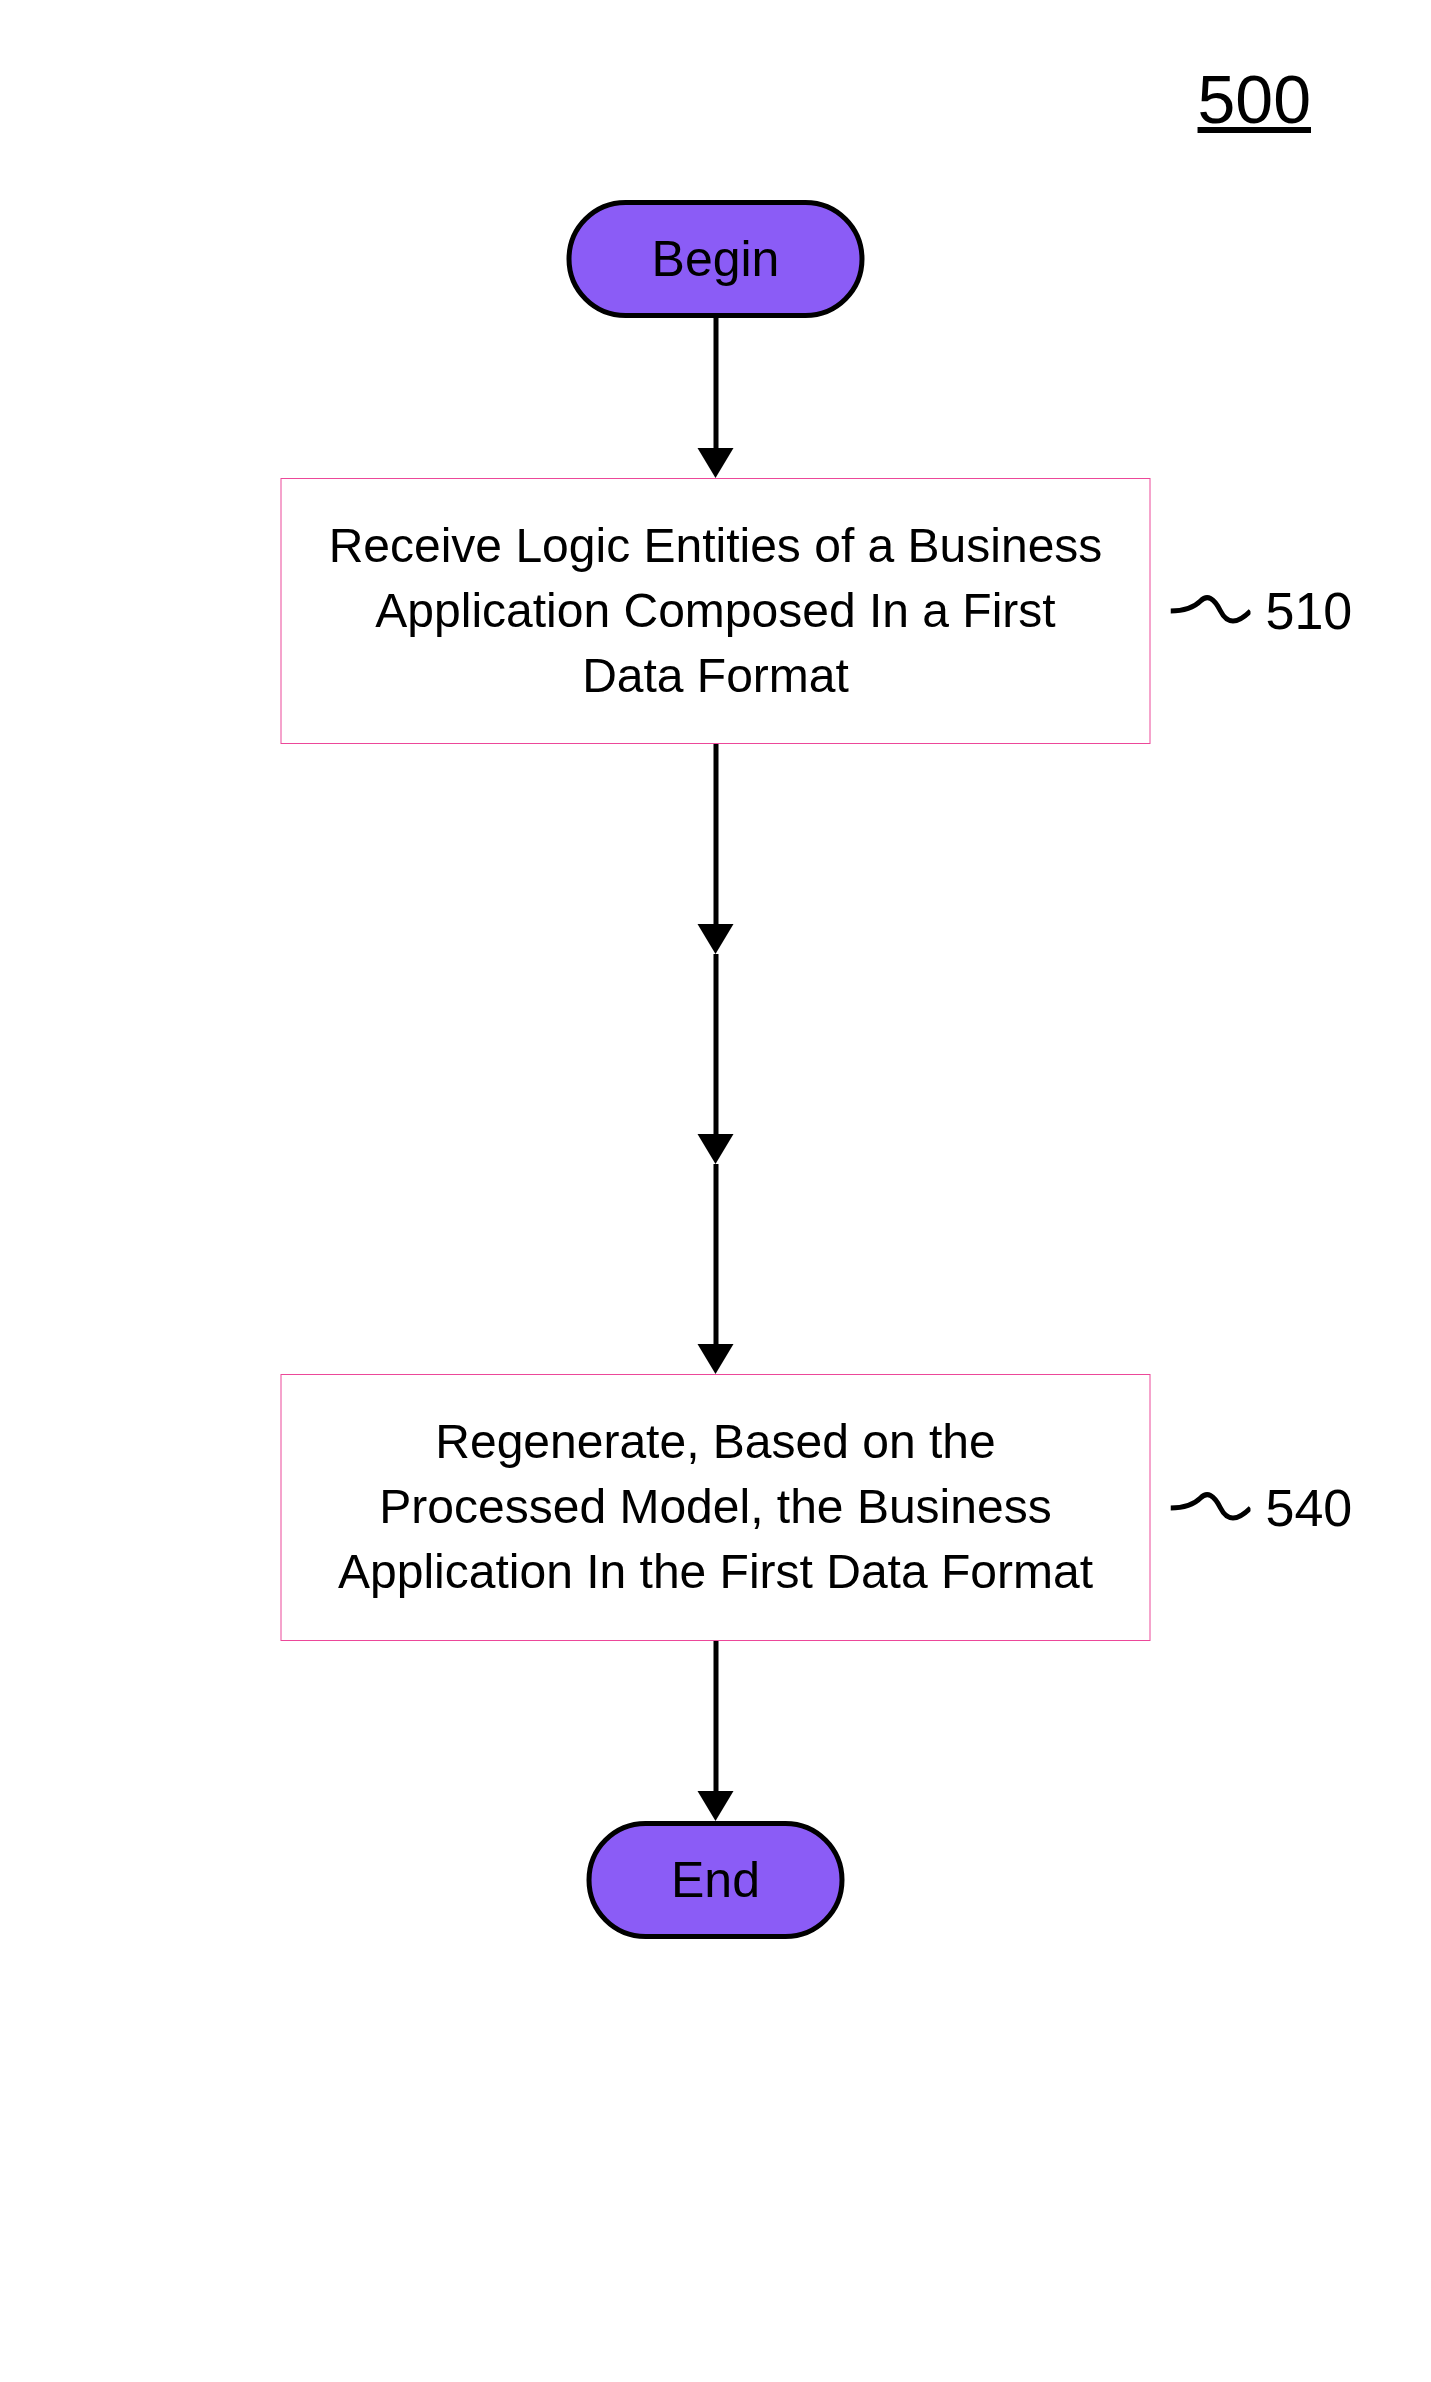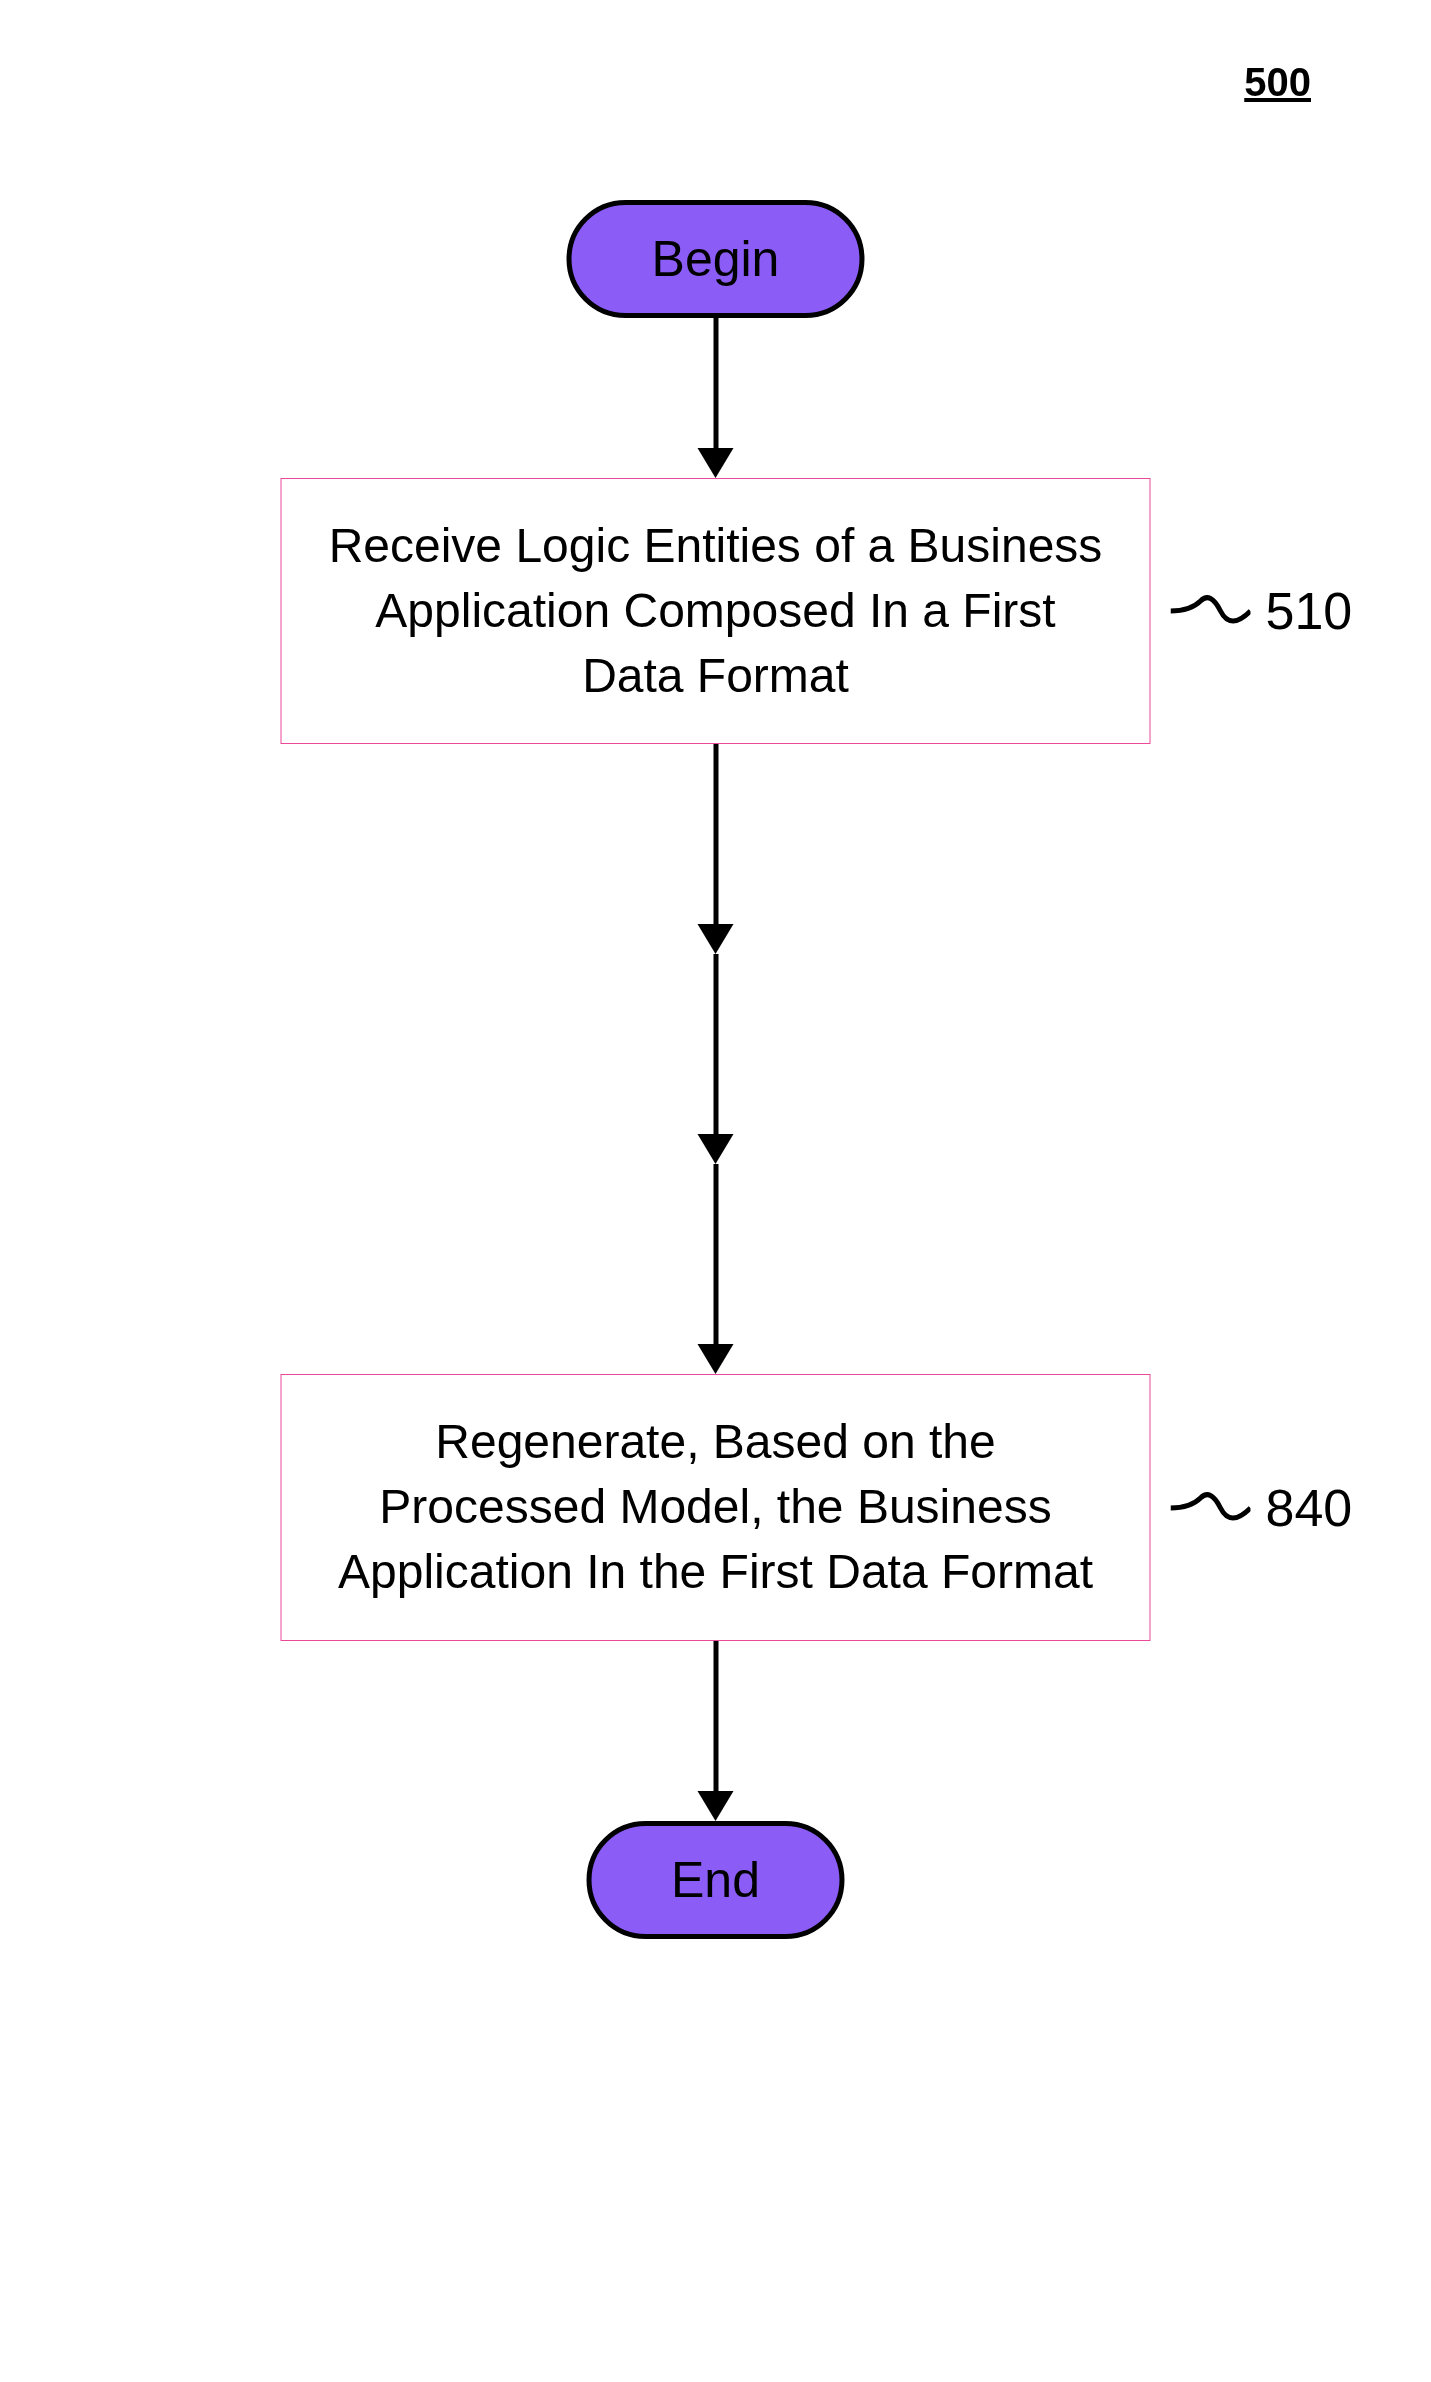--- a/index.html
+++ b/index.html
@@ -11,22 +11,22 @@
       width: 1431px;
       height: 2382px;
       background: white;
       font-family: Arial, Helvetica, sans-serif;
       position: relative;
     }
     .figure-number {
       position: absolute;
       top: 60px;
       right: 120px;
-      font-size: 40px;
-      font-weight: bold;
+      font-size: 68px;
+      font-weight: normal;
       text-decoration: underline;
     }
     .flowchart {
       position: absolute;
       top: 200px;
       left: 50%;
       transform: translateX(-50%);
       display: flex;
       flex-direction: column;
       align-items: center;
@@ -126,21 +126,21 @@
     <div class="arrow-line" style="height: 180px;"></div>
     <div class="arrow-head"></div>
   </div>
 
   <div class="step-wrapper">
     <div class="process-box">Regenerate, Based on the Processed Model, the Business Application In the First Data Format</div>
     <div class="step-label">
       <svg class="connector-svg" viewBox="0 0 80 50">
         <path d="M 0 25 Q 20 25 30 15 Q 40 5 50 25 Q 60 45 80 25" stroke="black" stroke-width="5" fill="none"></path>
       </svg>
-      <span>840</span>
+      <span>540</span>
     </div>
   </div>
 
   <div class="arrow-container">
     <div class="arrow-line" style="height: 150px;"></div>
     <div class="arrow-head"></div>
   </div>
 
   <div class="terminator">End</div>
 

